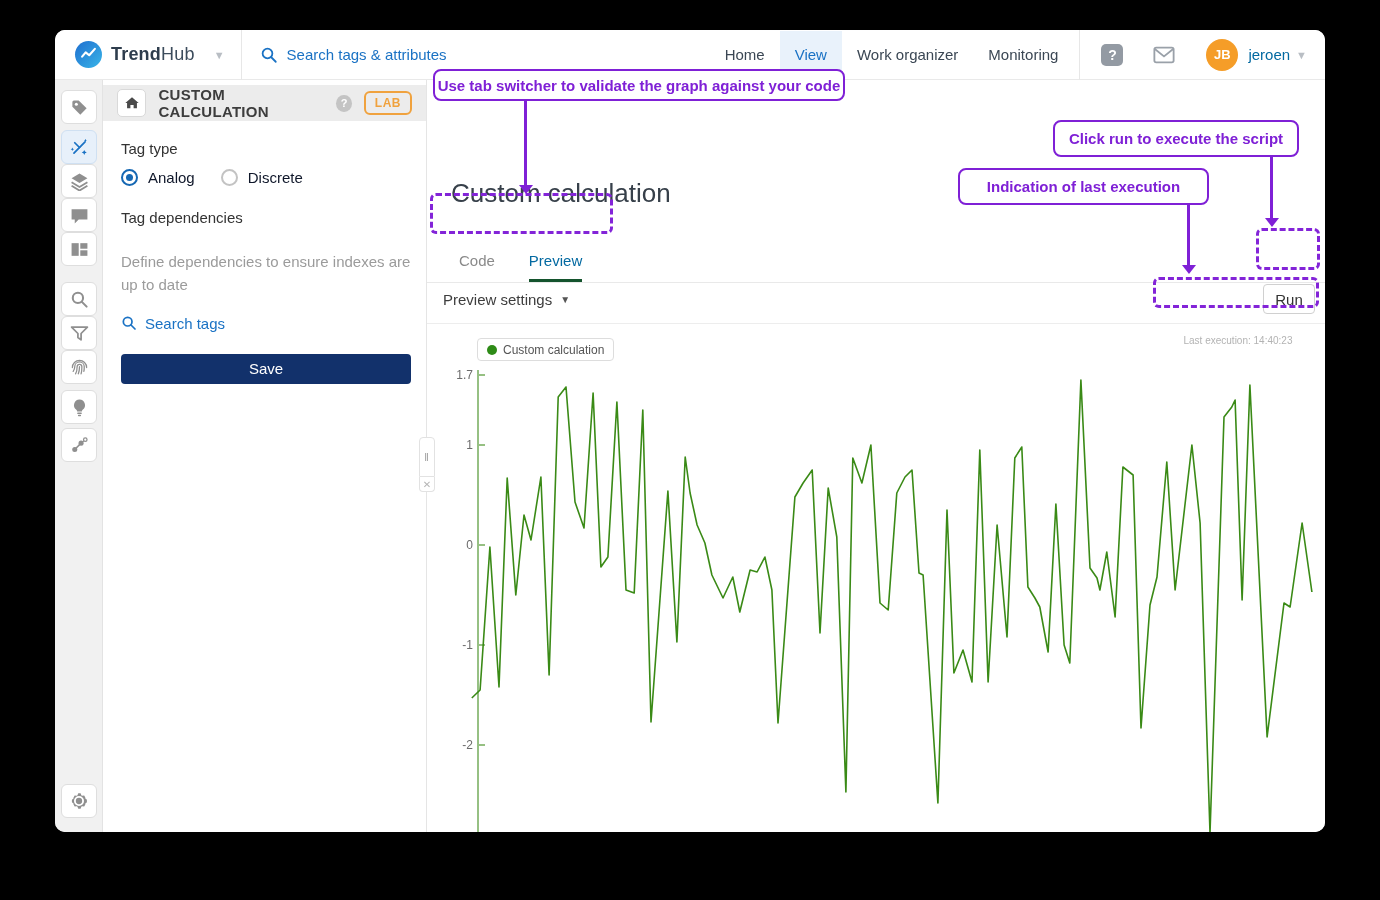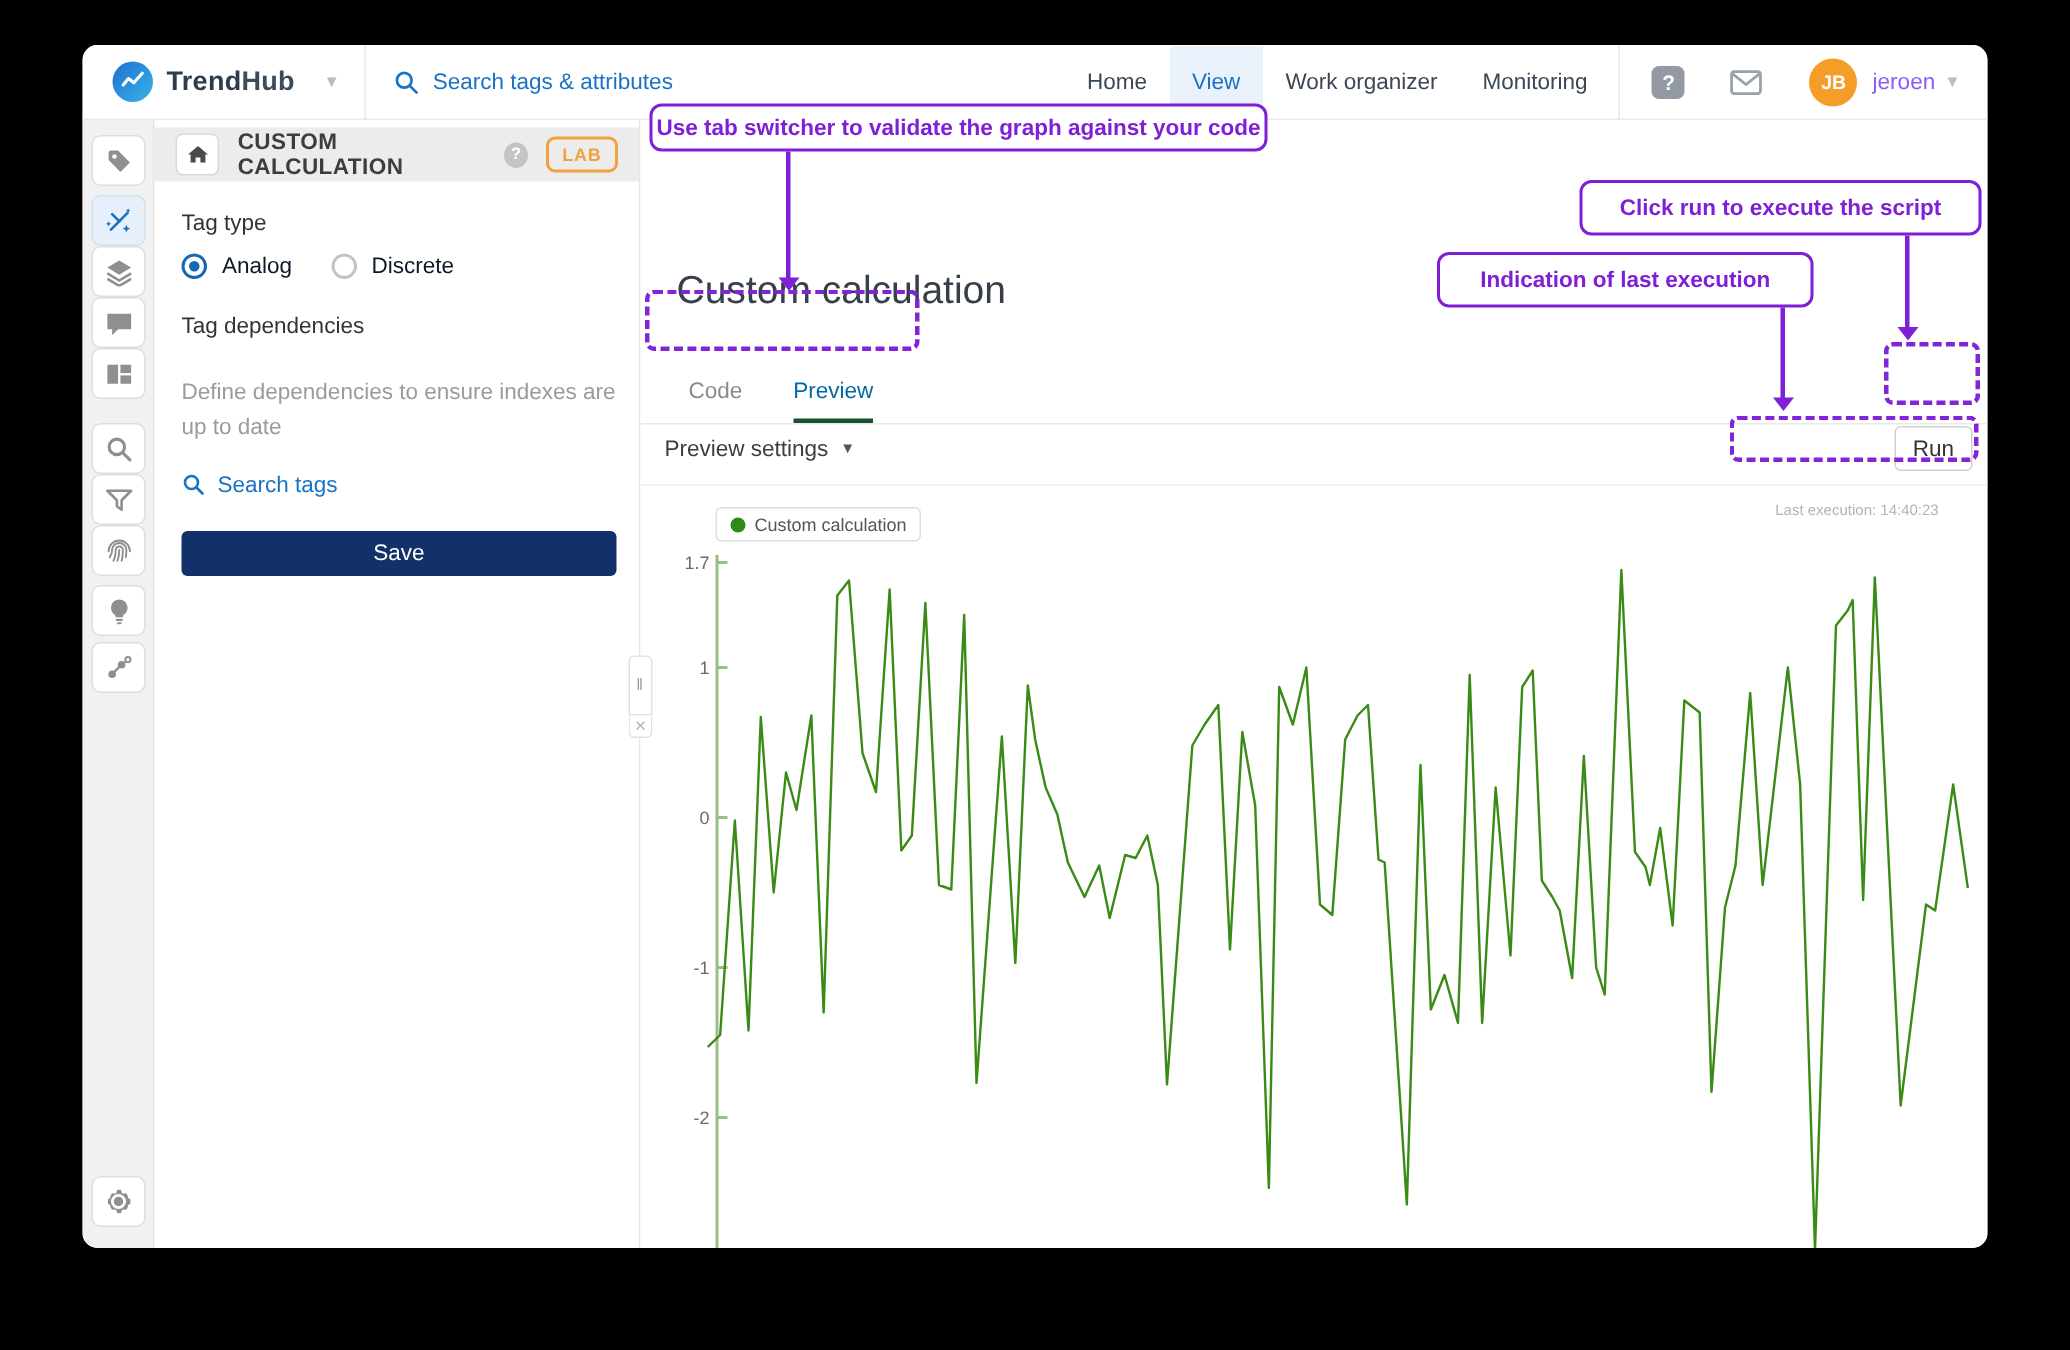--- a/index.html
+++ b/index.html
@@ -4,33 +4,33 @@
 <style>
   * { margin:0; padding:0; box-sizing:border-box; }
   html,body { width:1380px; height:900px; background:#000; font-family:"Liberation Sans", sans-serif; }
   .window { position:absolute; left:55px; top:30px; width:1270px; height:802px; background:#fff; border-radius:10px; overflow:hidden; }
 
   
   .navbar { position:absolute; left:0; top:0; width:100%; height:50px; background:#fff; border-bottom:1px solid #e9e9e9; display:flex; align-items:center; z-index:5; }
   .logo-wrap { display:flex; align-items:center; gap:9px; padding-left:20px; }
   .logo-circle { width:27px; height:27px; border-radius:50%; background:linear-gradient(135deg,#1f6fd0,#39b5e8); display:flex; align-items:center; justify-content:center; }
   .brand { font-size:18px; color:#2e3d4d; letter-spacing:.2px; }
-  .brand b { font-weight:bold; } .brand span { font-weight:bold; color:#3c4c5c; }
+  .brand b { font-weight:bold; } .brand span { font-weight:normal; color:#3c4c5c; }
   .nav-chevron { color:#b9bec4; font-size:11px; margin-left:10px; }
   .nav-divider { width:1px; height:50px; background:#e7e7e7; margin:0 0 0 16px; }
   .search-area { display:flex; align-items:center; gap:9px; padding-left:18px; }
   .search-area input { border:none; outline:none; font-size:15px; color:#1a72c4; width:280px; font-family:"Liberation Sans",sans-serif; }
   .search-area input::placeholder { color:#1a72c4; opacity:1; }
   .nav-right { margin-left:auto; display:flex; align-items:center; height:100%; }
   .nav-item { font-size:15px; color:#3b4754; padding:15px 15px; cursor:pointer; }
   .nav-item.active { color:#1a72c4; background:#e9f2fb; }
   .icon-btn { width:24px; height:24px; display:flex; align-items:center; justify-content:center; margin:0 14px; }
   .help-sq { width:22px; height:22px; background:#939aa3; border-radius:5px; color:#fff; font-size:14px; font-weight:bold; display:flex; align-items:center; justify-content:center; }
   .avatar { width:32px; height:32px; border-radius:50%; background:#f59d28; color:#fff; font-size:13px; font-weight:bold; display:flex; align-items:center; justify-content:center; margin:0 10px 0 16px; }
-  .username { font-size:15px; color:#8b5cf6; margin-right:6px; }
+  .username { font-size:15px; color:#0369a1; margin-right:6px; }
 
   
   .rail { position:absolute; left:0; top:50px; width:48px; height:752px; background:#f1f1f1; border-right:1px solid #e3e3e3; }
   .rail-btn { position:absolute; left:6px; width:36px; height:34px; background:#fff; border:1px solid #dedede; border-radius:6px; display:flex; align-items:center; justify-content:center; color:#8f8f8f; cursor:pointer; }
   .rail-btn.active { background:#e7f0fa; color:#1a72c4; border-color:#cfe0f2; }
   .rail-btn svg { display:block; }
 
   
   .panel { position:absolute; left:48px; top:50px; width:324px; height:752px; background:#fff; border-right:1px solid #e5e5e5; }
   .panel-header { position:absolute; left:0; top:5px; width:100%; height:36px; background:#ececec; display:flex; align-items:center; padding:0 14px; gap:12px; }
@@ -299,21 +299,21 @@
         </svg>
     </div>
   </div>
 
   <div class="callout" style="left:378px; top:39px; width:412px; height:32px;text-align:right;">
     <span>Use tab switcher to validate the graph against your code</span>
   </div>
   <div class="v-arrow" style="left:469px; top:71px; height:85px;"></div>
   <div class="dashed-box" style="left:375px; top:163px; width:183px; height:41px;"></div>
 
-  <div class="callout" style="left:998px; top:90px; width:268px; height:37px;">
+  <div class="callout" style="left:998px; top:90px; width:246px; height:37px;">
     <span>Click run to execute the script</span>
   </div>
   <div class="v-arrow" style="left:1215px; top:127px; height:62px;"></div>
   <div class="dashed-box" style="left:1201px; top:198px; width:64px; height:42px;"></div>
 
   <div class="callout" style="left:903px; top:138px; width:251px; height:37px;">
     <span>Indication of last execution</span>
   </div>
   <div class="v-arrow" style="left:1132px; top:175px; height:61px;"></div>
   <div class="dashed-box" style="left:1098px; top:247px; width:166px; height:31px;"></div>

